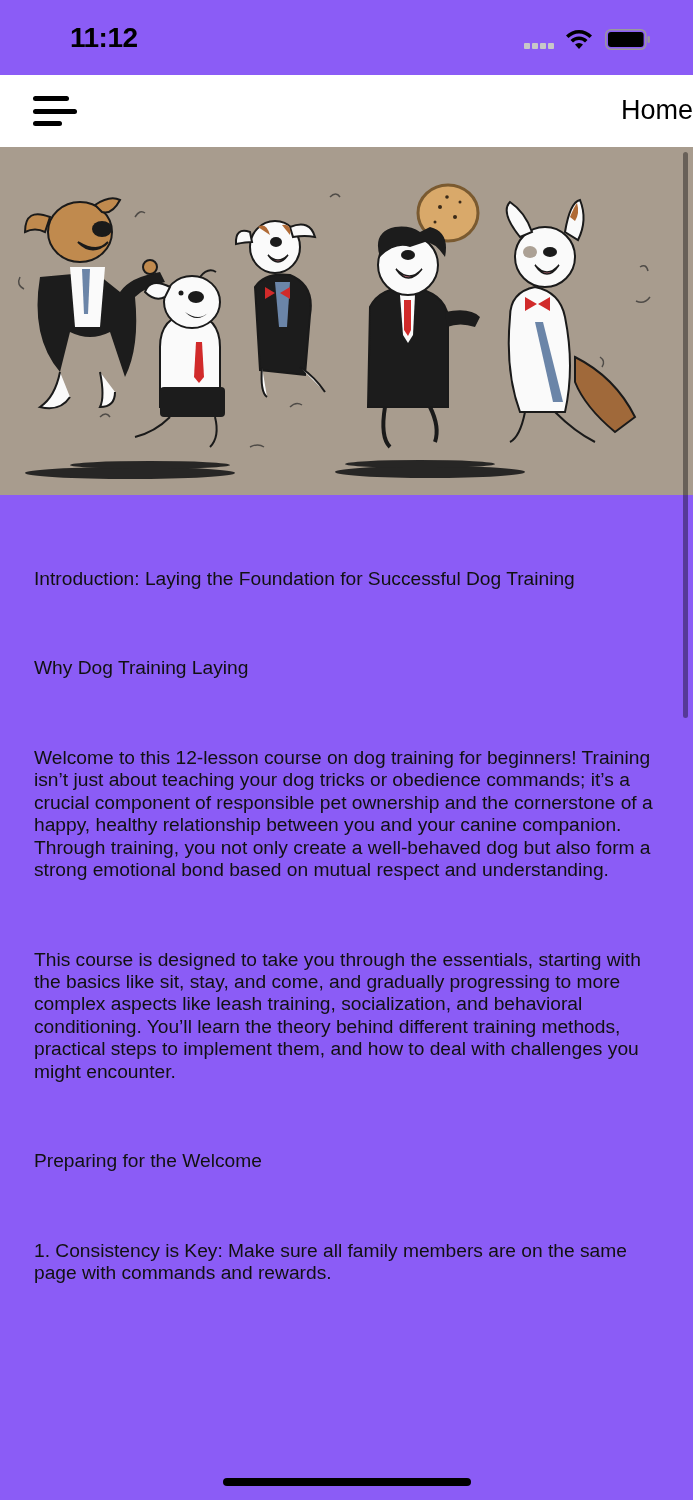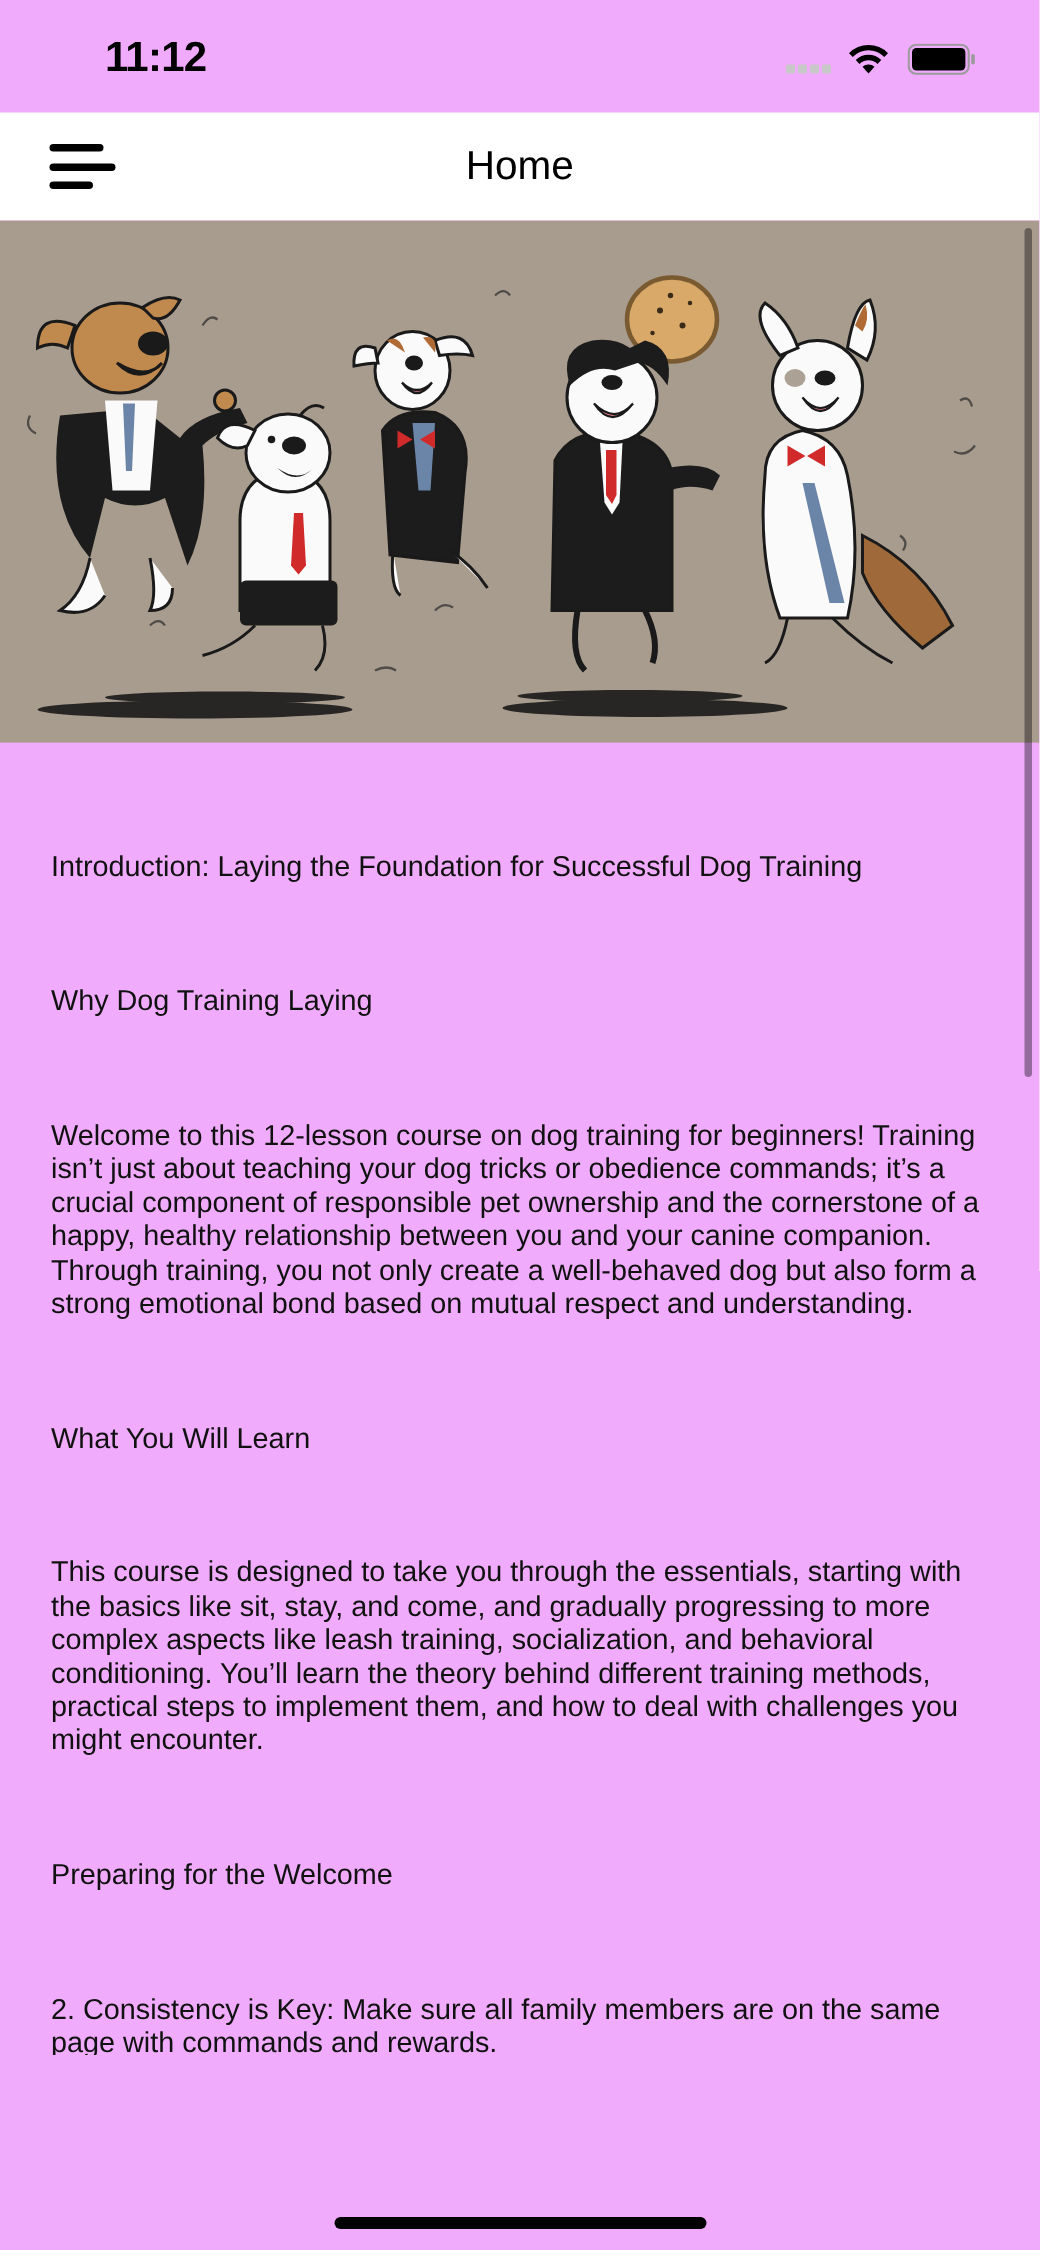--- a/index.html
+++ b/index.html
@@ -2,21 +2,21 @@
 <html><head>
   <meta charset="utf-8">
   <style>
     * { box-sizing: border-box; margin: 0; padding: 0; }
     html, body {
       width: 693px; height: 1500px; overflow: hidden;
       background: #ffffff;
       font-family: "Liberation Sans", "DejaVu Sans", sans-serif;
       color: #000;
     }
-    .screen { position: relative; width: 693px; height: 1500px; background: #f0abfc; }
+    .screen { position: relative; width: 693px; height: 1500px; background: #8b5cf6; }
 
     
     .status-bar { position: absolute; top: 0; left: 0; width: 693px; height: 75px; }
     .status-time {
       position: absolute; left: 70px; top: 22px;
       font-size: 28px; font-weight: bold; letter-spacing: -0.5px;
     }
     .signal-dots { position: absolute; left: 524px; top: 43px; display: flex; gap: 2px; }
     .signal-dots span { width: 6px; height: 6px; border-radius: 1px; background: #c8c8c8; display: block; }
     .wifi-icon { position: absolute; left: 565px; top: 28px; width: 28px; height: 22px; }
@@ -27,21 +27,21 @@
     .menu-button {
       position: absolute; left: 28px; top: 16px; width: 54px; height: 40px;
       background: none; border: none; cursor: pointer;
     }
     .menu-bar { position: absolute; left: 5px; height: 5px; border-radius: 3px; background: #000; }
     .menu-bar.b1 { top: 5px; width: 36px; }
     .menu-bar.b2 { top: 18px; width: 44px; }
     .menu-bar.b3 { top: 30px; width: 29px; }
     .nav-title {
       position: absolute; left: 0; right: 0; top: 20px;
-      text-align: center; font-size: 27px; font-weight: 500;
+      text-align: right; font-size: 27px; font-weight: 500;
     }
 
     
     .content {
       position: absolute; top: 147px; left: 0; width: 693px; height: 1223px;
       overflow: hidden;
     }
     .hero-image { display: block; width: 693px; height: 348px; background: #a89c8e; }
     .article {
       padding: 28px 34px 0 34px;
@@ -190,24 +190,23 @@
         <ellipse cx="530" cy="105" rx="7" ry="6" fill="#8a7a6a" opacity="0.7"></ellipse>
         <ellipse cx="550" cy="105" rx="7" ry="5" fill="#1a1a1a"></ellipse>
         <path d="M535 118 q12 18 24 0 q-12 14 -24 0 z" fill="#e07a8a" stroke="#1a1a1a" stroke-width="1.5"></path>
       </g>
     </svg>
 
     <div class="article">
       <p>Introduction: Laying the Foundation for Successful Dog Training</p>
       <p>Why Dog Training Laying</p>
       <p>Welcome to this 12-lesson course on dog training for beginners! Training isn’t just about teaching your dog tricks or obedience commands; it’s a crucial component of responsible pet ownership and the cornerstone of a happy, healthy relationship between you and your canine companion. Through training, you not only create a well-behaved dog but also form a strong emotional bond based on mutual respect and understanding.</p>
-      <p>What You Will Learn</p>
       <p>This course is designed to take you through the essentials, starting with the basics like sit, stay, and come, and gradually progressing to more complex aspects like leash training, socialization, and behavioral conditioning. You’ll learn the theory behind different training methods, practical steps to implement them, and how to deal with challenges you might encounter.</p>
       <p>Preparing for the Welcome</p>
-      <p>2. Consistency is Key: Make sure all family members are on the same page with commands and rewards.</p>
+      <p>1. Consistency is Key: Make sure all family members are on the same page with commands and rewards.</p>
       
       
       
       
     </div>
 
     <div class="scrollbar"></div>
   </div>
 
   <div class="home-indicator"></div>

